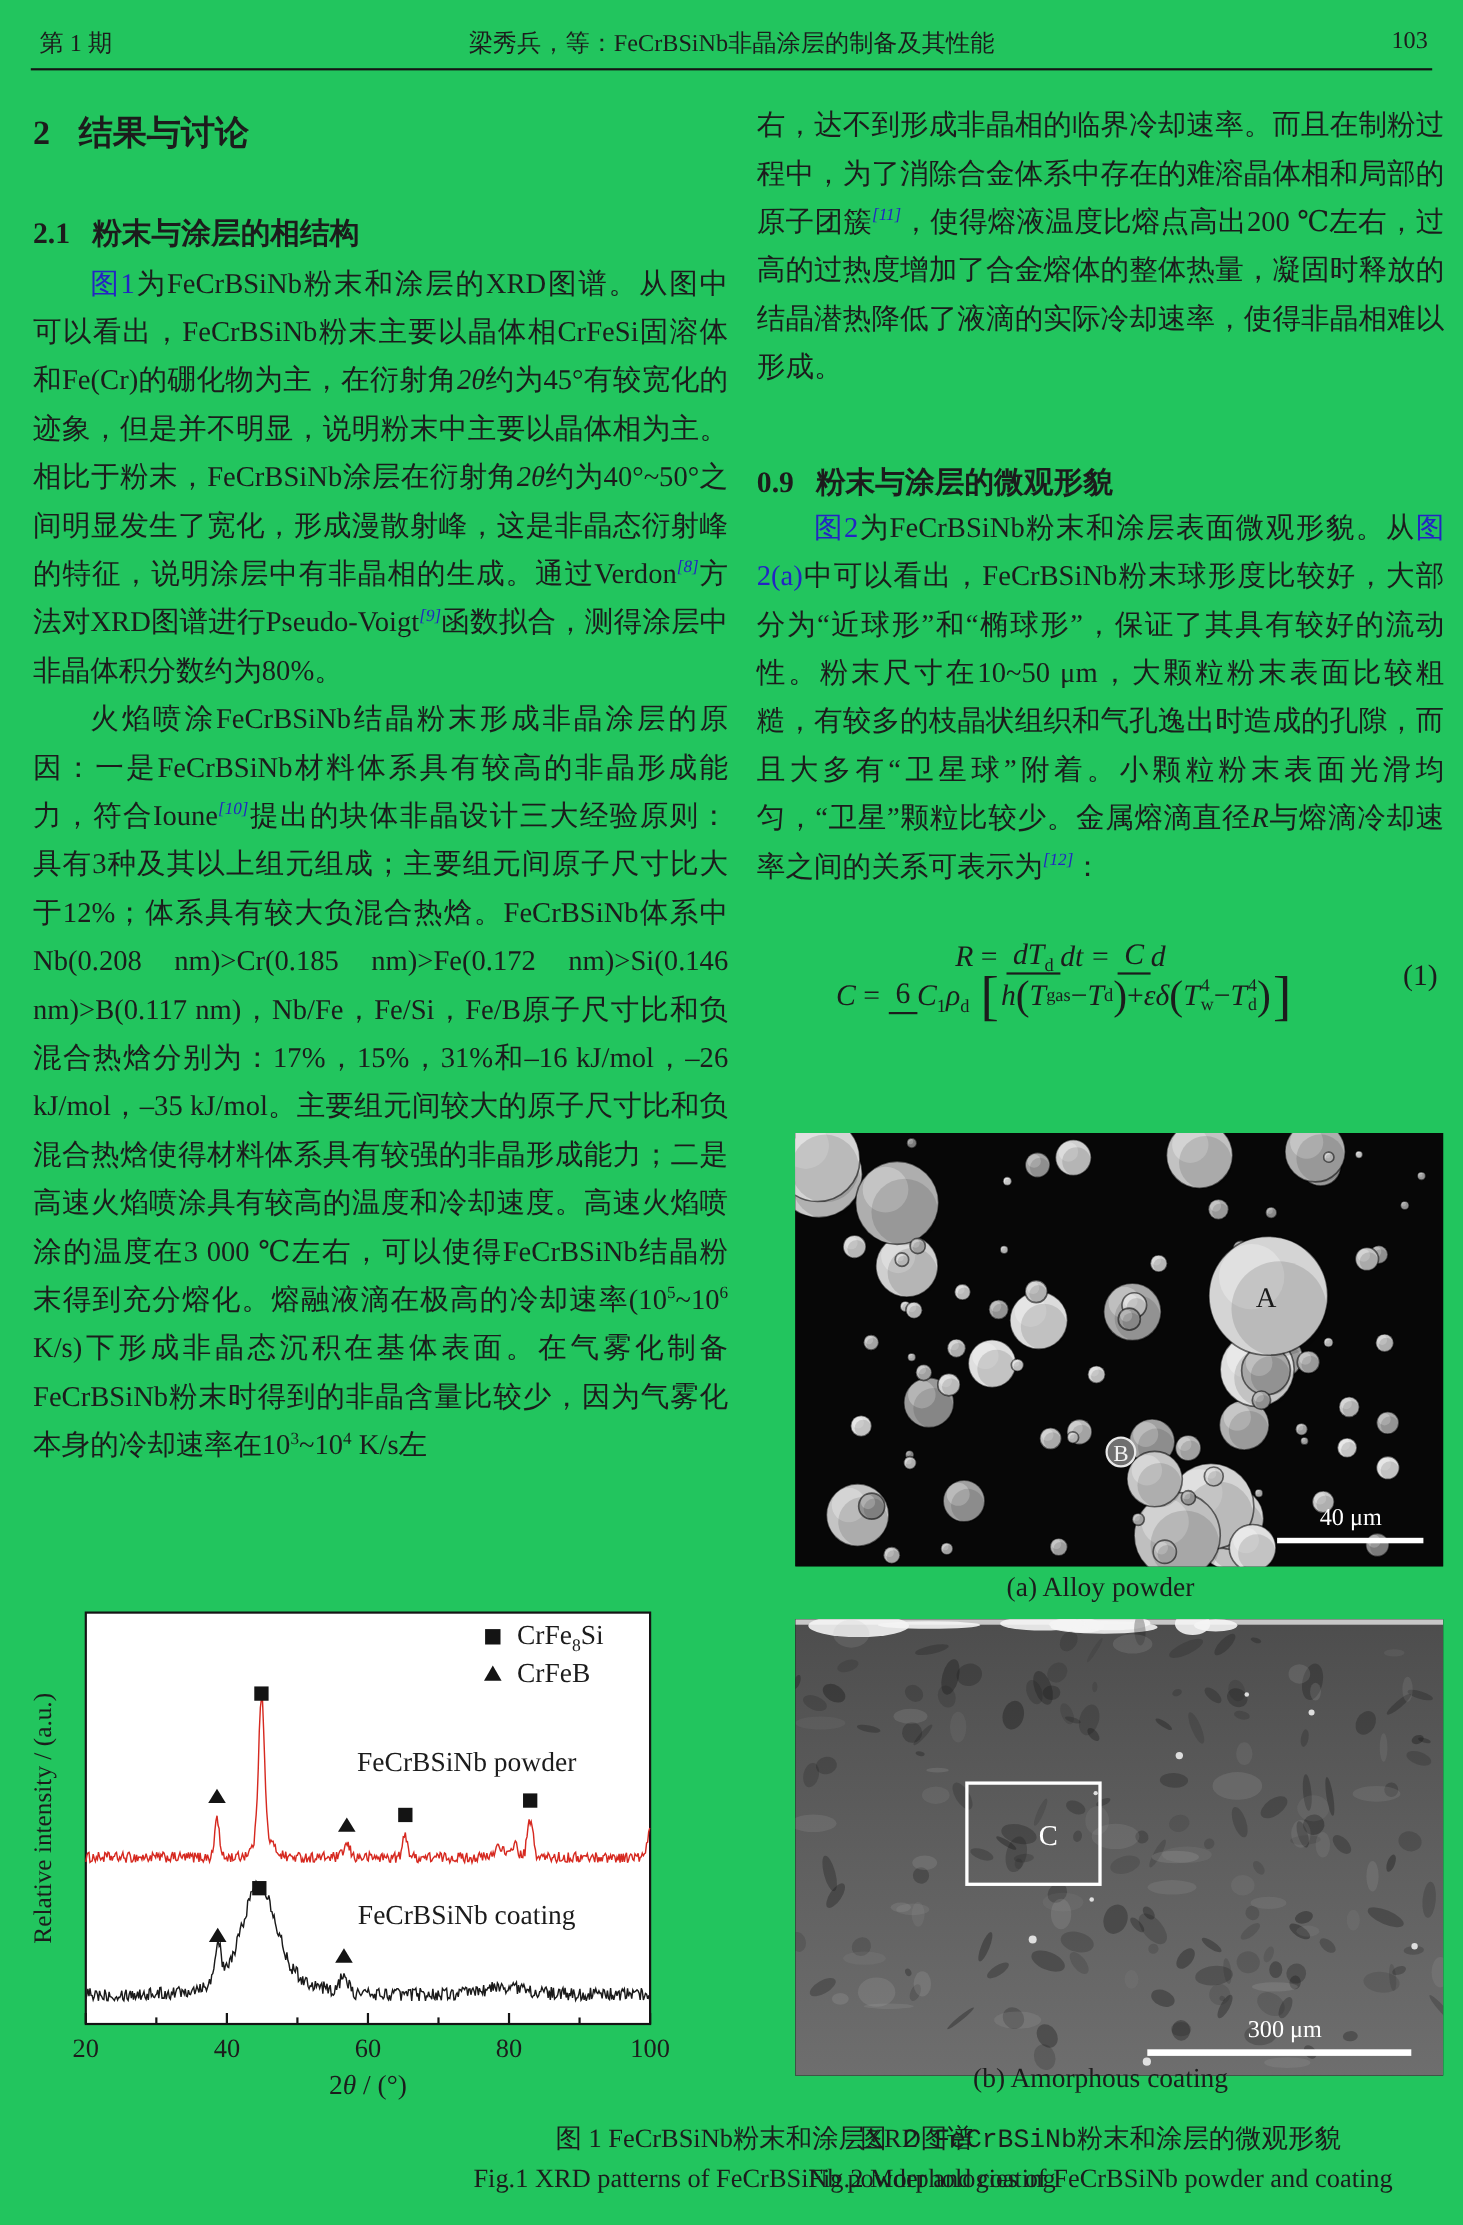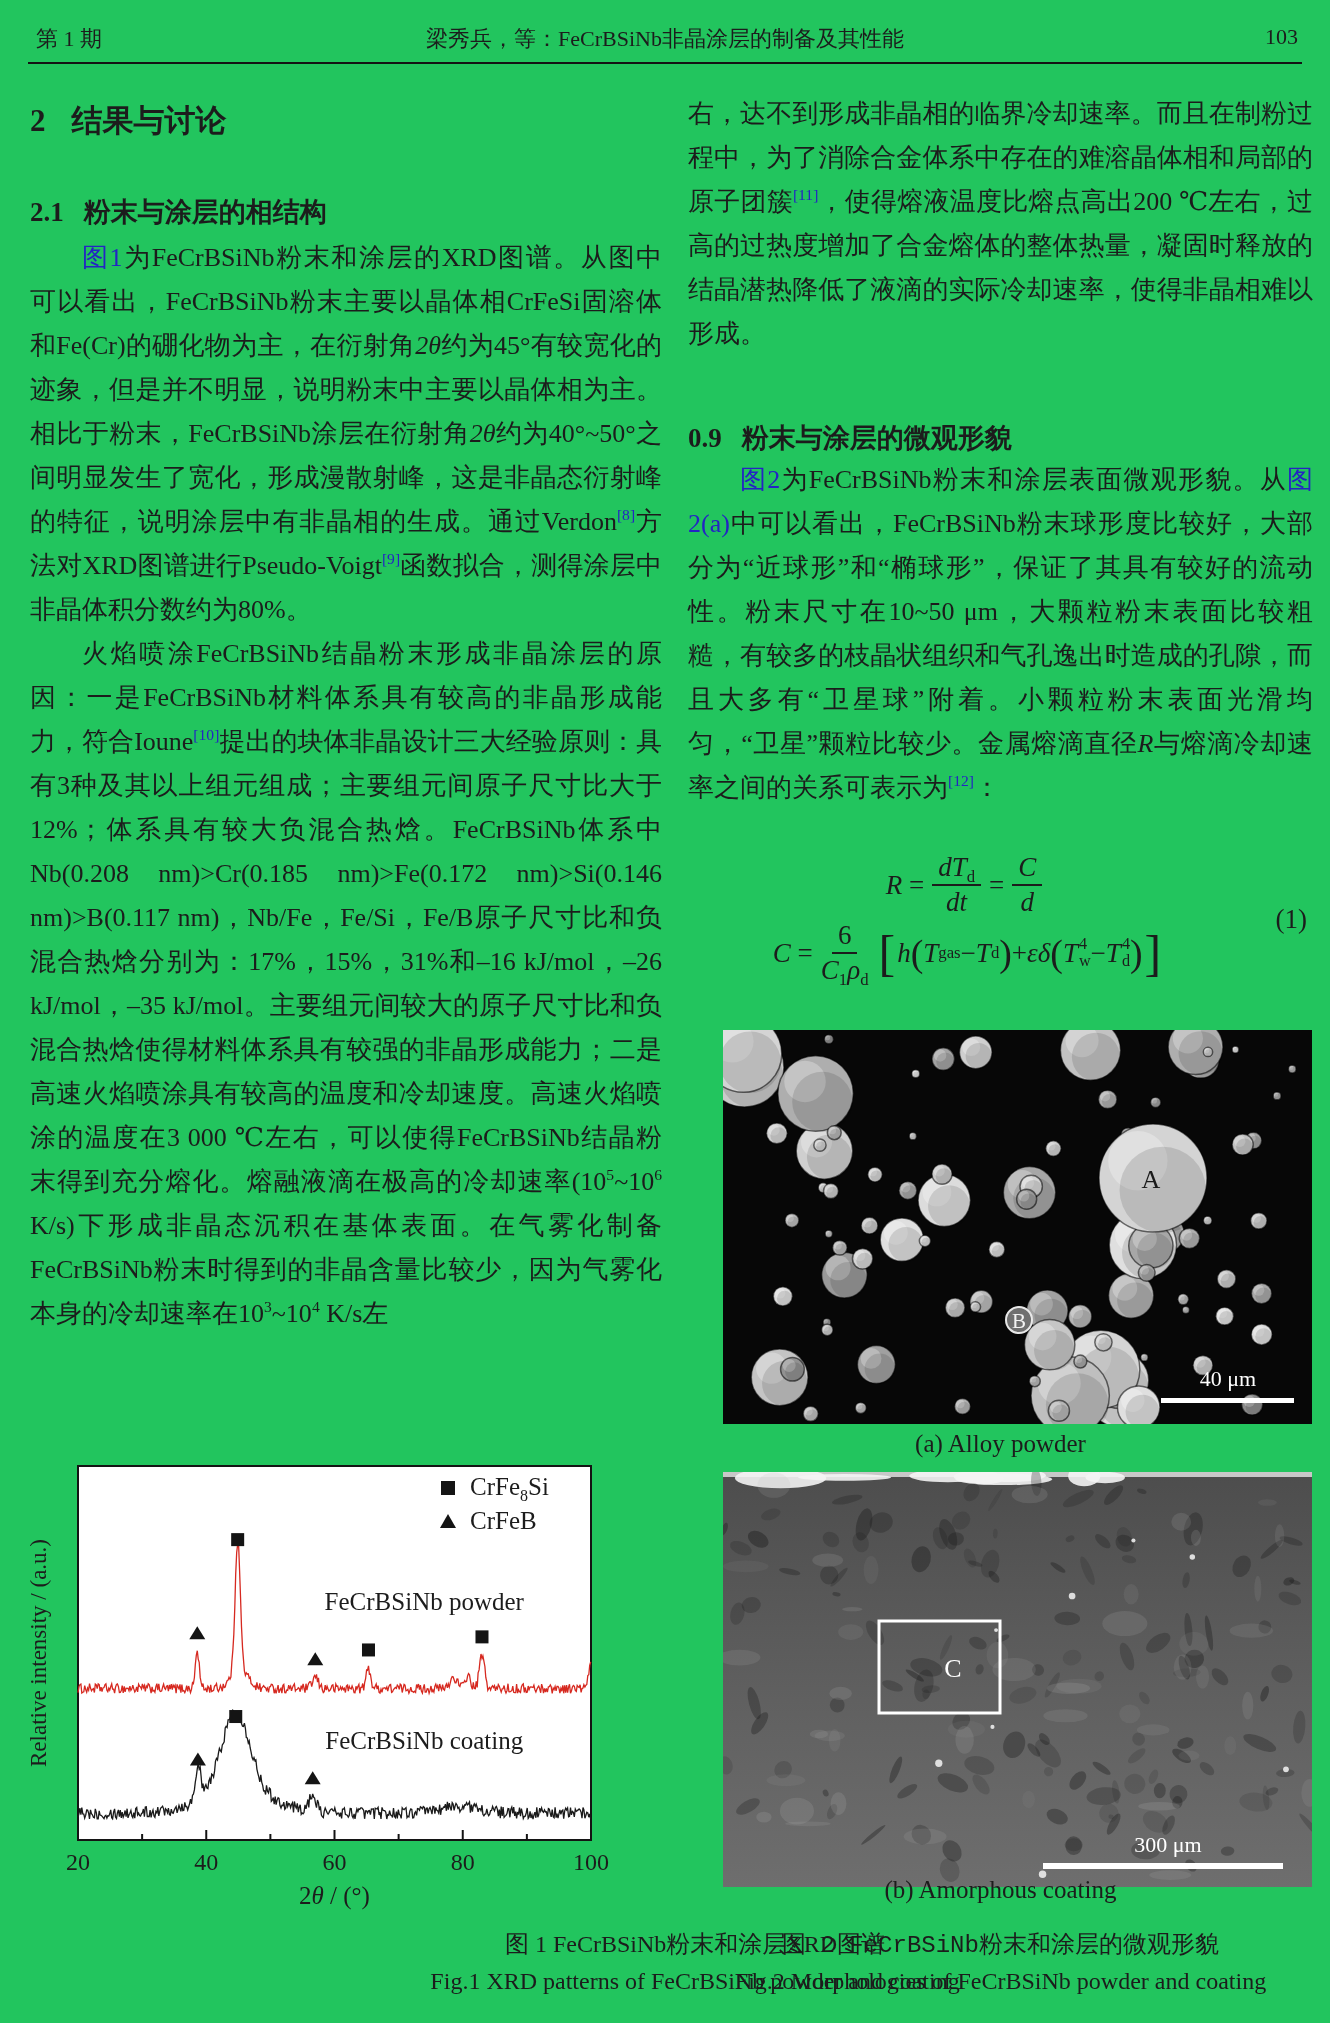--- a/index.html
+++ b/index.html
@@ -18,33 +18,33 @@
   .col-right{position:absolute;left:688px;width:625px;}
   .h-sec{position:absolute;left:30px;top:100px;font-size:31px;font-weight:bold;}
   .h-sec .num{margin-right:26px;}
   .h-sub{font-size:27px;font-weight:bold;}
   .h-sub .num{margin-right:20px;}
   .h-sub-left{position:absolute;left:30px;top:194px;}
   .h-sub-right{position:absolute;left:688px;top:420px;}
   .body-text{font-size:26px;line-height:44px;text-align:justify;}
   .indent{text-indent:2em;}
   .s-lnk{color:#2424c4;}
-  .s-slk{color:#2424c4;vertical-align:super;font-size:0.60em;line-height:0;}
+  .s-slk{color:#2424c4;vertical-align:super;font-size:0.60em;line-height:0;font-style:italic;}
   .s-sup{vertical-align:super;font-size:0.60em;line-height:0;}
   .s-sub{vertical-align:sub;font-size:0.60em;line-height:0;}
   .s-i{font-style:italic;}
   .pos-lp1{top:236px;}
   .pos-rp1{top:92px;}
   .pos-rp2{top:458px;}
   .pos-rp3{top:994px;}
   
   .equation{position:absolute;left:688px;top:852px;width:625px;font-size:27px;}
   .eq-stack{display:flex;flex-direction:column;align-items:center;gap:2px;width:560px;}
   .eq-row{display:flex;align-items:center;}
-  .frac{display:inline-flex;flex-direction:column;align-items:center;vertical-align:middle;margin:0 8px;line-height:1.15;}
+  .frac{display:inline-flex;flex-direction:row;align-items:center;vertical-align:middle;margin:0 8px;line-height:1.15;}
   .fr-num{border-bottom:2px solid #1c1c1c;padding:0 6px 1px;}
   .fr-den{padding-top:1px;}
   .i{font-style:italic;}
   .sb{font-size:0.62em;vertical-align:sub;line-height:0;}
   .ss{display:inline-flex;flex-direction:column;font-size:0.60em;line-height:1.05;vertical-align:-0.45em;margin-left:1px;}
   .bigb{font-size:185%;font-weight:400;line-height:0;vertical-align:middle;margin:0 2px;}
   .bigp{font-size:140%;font-weight:400;line-height:0;vertical-align:middle;}
   .eq-number{position:absolute;right:6px;top:50%;transform:translateY(-50%);font-size:27px;}
   
   .chart-block{position:absolute;left:30px;top:1456px;width:632px;}

